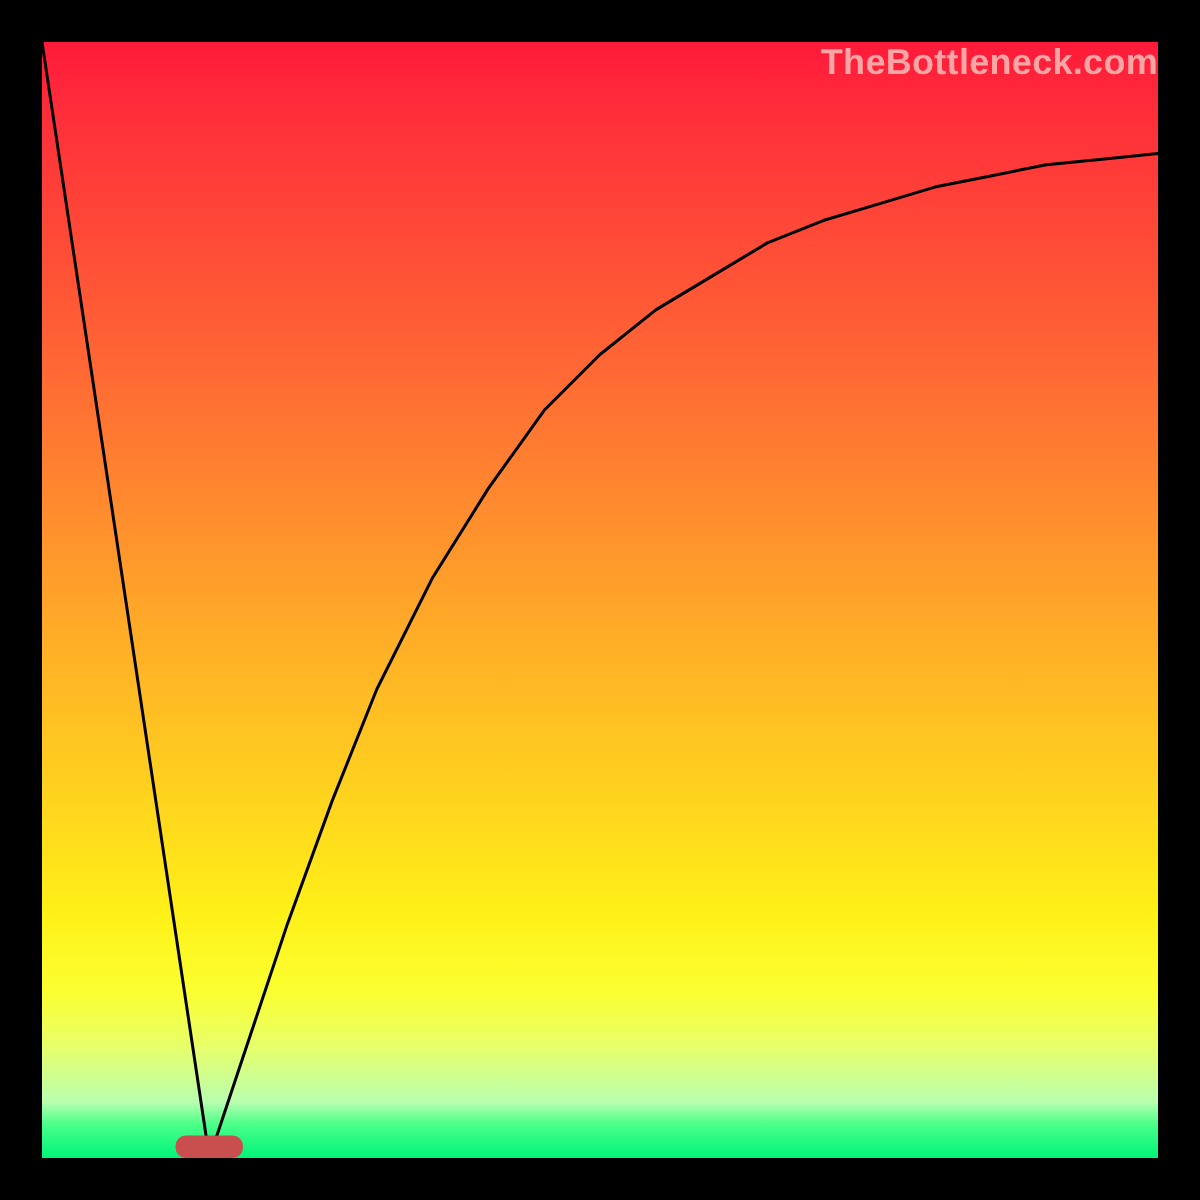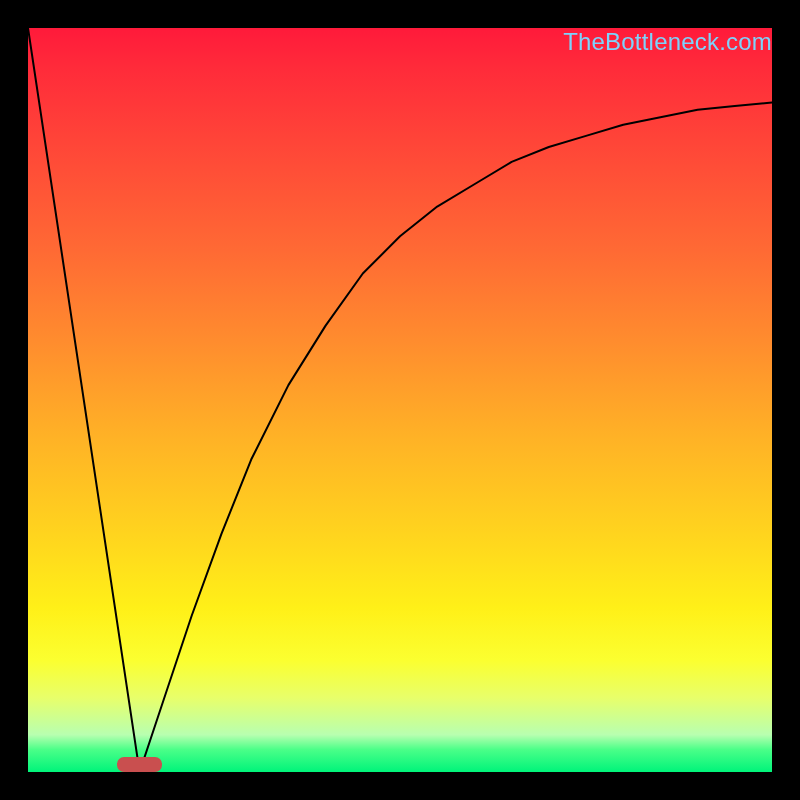--- a/index.html
+++ b/index.html
@@ -35,23 +35,23 @@
       #e8ff6a 90%,
       #b8ffb0 95%,
       #4aff88 97%,
       #00f47a 100%
     );
   }
   .watermark {
     position: absolute;
     top: 28px;
     right: 28px;
-    color: #7dd3fc;
+    color: #fca5a5;
     font-size: 24px;
-    font-weight: 400;
+    font-weight: 700;
     letter-spacing: 0.2px;
     z-index: 5;
   }
   .curve-svg {
     position: absolute;
     inset: 0;
     z-index: 3;
   }
   .marker {
     position: absolute;

